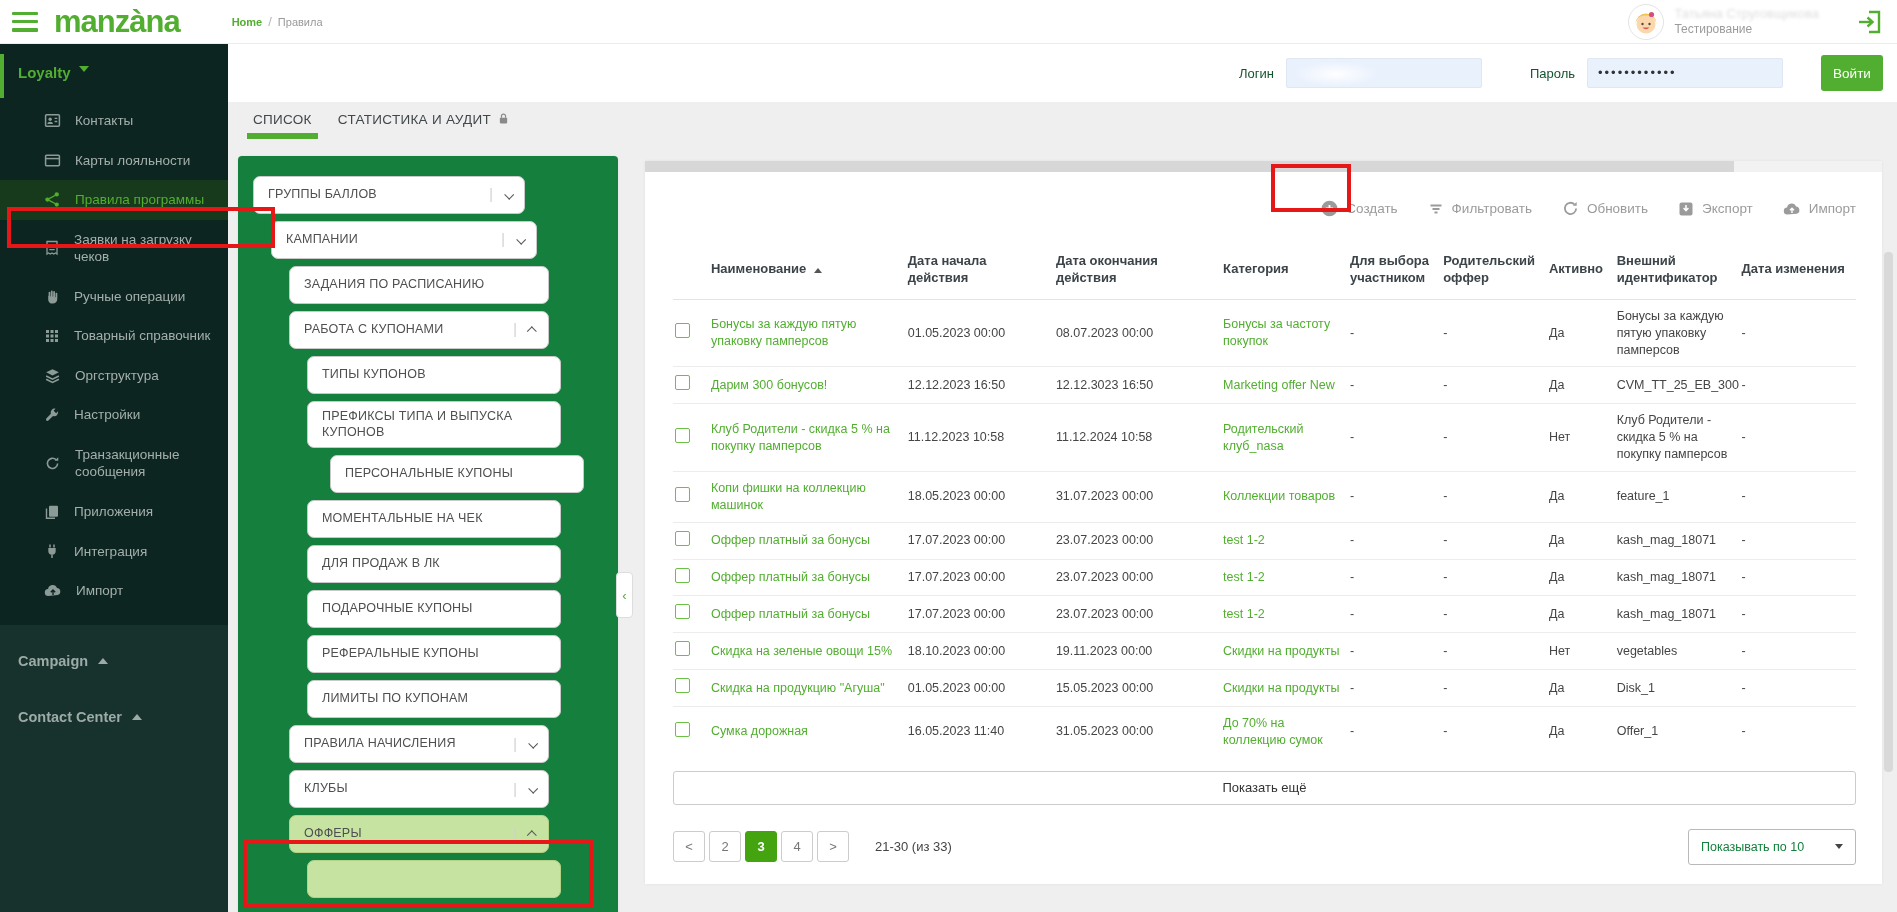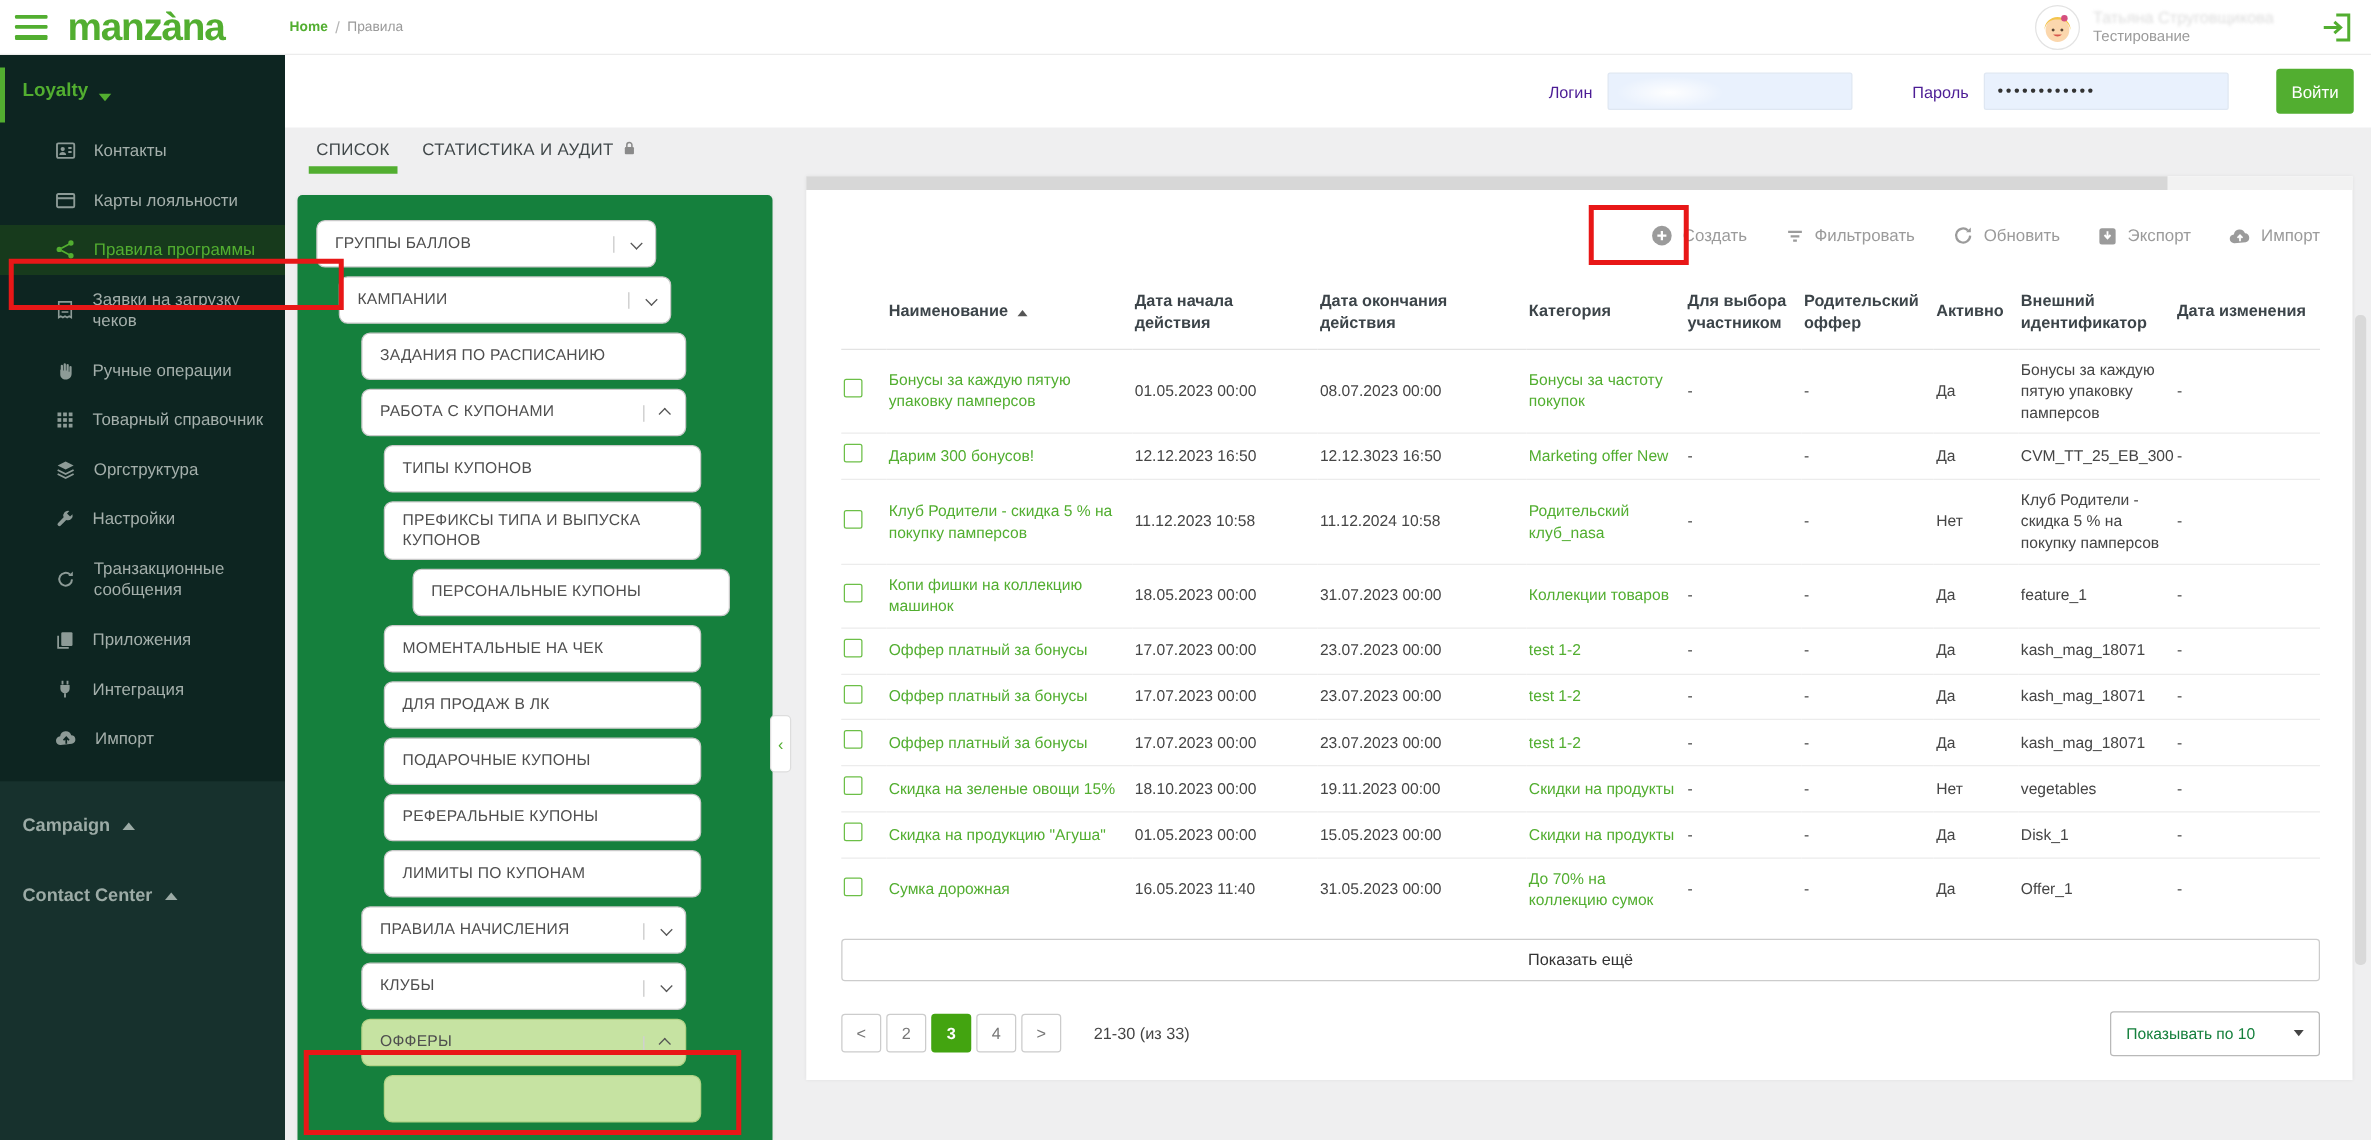--- a/index.html
+++ b/index.html
@@ -27,40 +27,40 @@
   .user-block { line-height:1.25; }
   .user-name { font-size:13px; color:#dedede; filter:blur(1.4px); }
   .user-role { font-size:12px; color:#9b9b9b; }
   .logout { margin-left:28px; cursor:pointer; display:flex; }
   
   .login-strip {
     position:absolute; left:228px; top:44px; width:1669px; height:58px;
     background:#fff; display:flex; align-items:center; justify-content:flex-end;
     gap:12px; padding-right:14px; z-index:4;
   }
-  .login-label { font-size:13px; color:#4c1d95; }
+  .login-label { font-size:13px; color:#14532d; }
   .txt-input {
     width:196px; height:30px; background:#e9f1fd; border:1px solid #dfe7f2; border-radius:2px;
     font-size:13px; color:#333; padding:0 10px; position:relative;
   }
   .login-blob::after {
     content:""; position:absolute; left:6px; top:2px; width:86px; height:26px;
     background:radial-gradient(closest-side, rgba(255,255,255,.95), rgba(255,255,255,0));
   }
   .pwd { letter-spacing:2px; font-size:13px; line-height:28px; color:#333; }
   .btn-login {
     width:62px; height:36px; background:#52ae30; color:#fff; border:none; border-radius:3px;
     font-size:13.5px; cursor:pointer; margin-left:26px; font-family:inherit;
   }
   
   .sidebar {
     position:absolute; left:0; top:44px; width:228px; height:868px;
     background:#0d2521; display:flex; flex-direction:column; z-index:3;
   }
-  .loyalty-row { position:relative; padding:20px 0 20px 18px; display:flex; align-items:flex-end; gap:8px; }
+  .loyalty-row { position:relative; padding:20px 0 20px 18px; display:flex; align-items:flex-start; gap:8px; }
   .loyalty-row::before { content:""; position:absolute; left:0; top:10px; width:4px; height:44px; background:#52ae30; }
   .loyalty-label { color:#52ae30; font-weight:bold; font-size:15px; }
   .caret-down-green { width:0; height:0; border-left:5px solid transparent; border-right:5px solid transparent; border-top:6px solid #52ae30; margin-top:2px; }
   .side-nav { display:flex; flex-direction:column; }
   .side-item { display:flex; align-items:center; gap:14px; padding:11px 10px 11px 44px; font-size:13.5px; color:#a4afab; cursor:pointer; line-height:1.3; }
   .side-item svg { flex:0 0 auto; color:#8d9b97; }
   .side-item.active { background:#173a1c; color:#52ae30; }
   .side-item.active svg { color:#52ae30; }
   .side-sections { background:#17312d; flex:1; margin-top:14px; padding-top:8px; }
   .side-sec { display:flex; align-items:center; gap:10px; padding:20px 0 20px 18px; color:#9caba6; font-weight:bold; font-size:14.5px; cursor:pointer; }
@@ -89,21 +89,21 @@
   .chev.up { transform:rotate(-135deg) translateY(-1px); }
   
   .panel-handle {
     position:absolute; left:616px; top:572px; width:17px; height:46px;
     background:#fff; border:1px solid #ddd; border-radius:4px;
     display:flex; align-items:center; justify-content:center;
     color:#52ae30; font-size:13px; cursor:pointer; z-index:2;
   }
   
   .table-card {
-    position:absolute; left:645px; top:141px; width:1237px; height:723px;
+    position:absolute; left:645px; top:161px; width:1237px; height:723px;
     background:#fff; box-shadow:0 0 3px rgba(0,0,0,.06);
     padding:0 26px 0 28px; z-index:1;
   }
   .hscroll { height:11px; background:#f2f2f2; margin:0 -26px 0 -28px; position:relative; }
   .hscroll .thumb { position:absolute; left:0; top:0; height:11px; width:88%; background:#d7d7d7; }
   .toolbar { display:flex; justify-content:flex-end; gap:30px; margin-top:28px; }
   .tool { display:flex; align-items:center; gap:8px; font-size:13.5px; color:#9b9b9b; cursor:pointer; }
   .grid-table { width:100%; border-collapse:collapse; margin-top:30px; table-layout:fixed; }
   .grid-table th { text-align:left; font-size:13px; color:#3c4449; padding:6px 8px 12px 2px; vertical-align:middle; line-height:1.3; border-bottom:1px solid #e3e3e3; }
   .grid-table td { font-size:12.5px; color:#454545; padding:8px 8px 8px 2px; vertical-align:middle; line-height:1.35; border-bottom:1px solid #ececec; }

